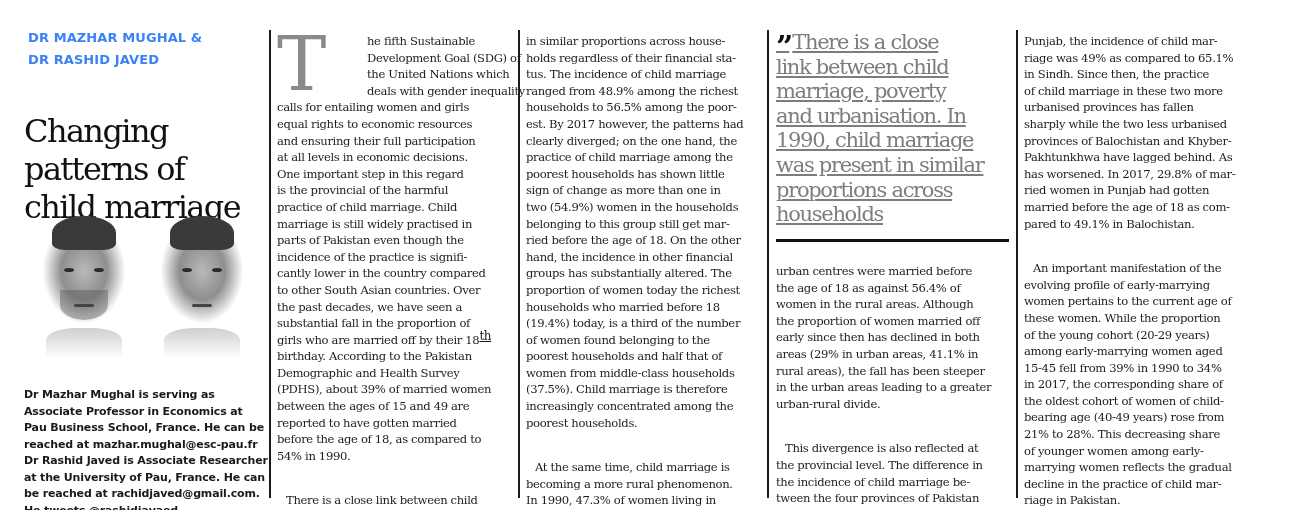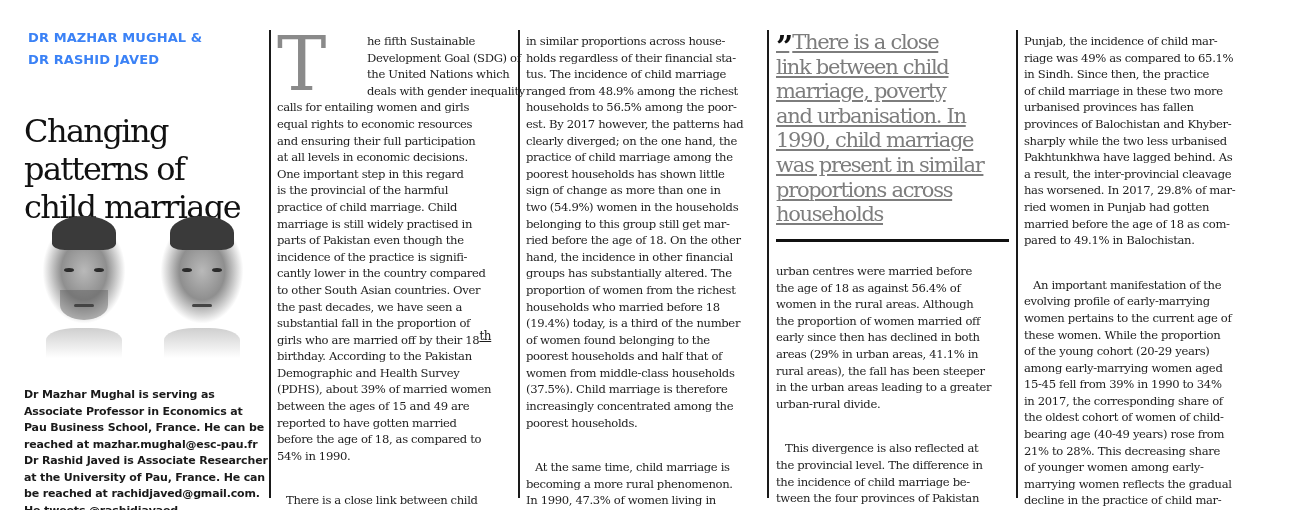--- a/index.html
+++ b/index.html
@@ -161,21 +161,21 @@
   <span class="ln">est. By 2017 however, the patterns had</span>
   <span class="ln">clearly diverged; on the one hand, the</span>
   <span class="ln">practice of child marriage among the</span>
   <span class="ln">poorest households has shown little</span>
   <span class="ln">sign of change as more than one in</span>
   <span class="ln">two (54.9%) women in the households</span>
   <span class="ln">belonging to this group still get mar-</span>
   <span class="ln">ried before the age of 18. On the other</span>
   <span class="ln">hand, the incidence in other financial</span>
   <span class="ln">groups has substantially altered. The</span>
-  <span class="ln">proportion of women from the richest</span>
+  <span class="ln">proportion of women today the richest</span>
   <span class="ln">households who married before 18</span>
   <span class="ln">(19.4%) today, is a third of the number</span>
   <span class="ln">of women found belonging to the</span>
   <span class="ln">poorest households and half that of</span>
   <span class="ln">women from middle-class households</span>
   <span class="ln">(37.5%). Child marriage is therefore</span>
   <span class="ln">increasingly concentrated among the</span>
   <span class="ln">poorest households.</span>
   <span class="ln ind">At the same time, child marriage is</span>
   <span class="ln">becoming a more rural phenomenon.</span>
@@ -212,24 +212,23 @@
   <span class="ln">tween the four provinces of Pakistan</span>
   <span class="ln">was already substantial in 1990. In</span>
 </div>
 
 <div class="col body-col col5">
   <span class="ln">Punjab, the incidence of child mar-</span>
   <span class="ln">riage was 49% as compared to 65.1%</span>
   <span class="ln">in Sindh. Since then, the practice</span>
   <span class="ln">of child marriage in these two more</span>
   <span class="ln">urbanised provinces has fallen</span>
+  <span class="ln">sharply while the two less urbanised</span>
   <span class="ln">provinces of Balochistan and Khyber-</span>
-  <span class="ln">sharply while the two less urbanised</span>
   <span class="ln">Pakhtunkhwa have lagged behind. As</span>
-  <span class="ln">a result, the inter-provincial cleavage</span>
   <span class="ln">has worsened. In 2017, 29.8% of mar-</span>
   <span class="ln">ried women in Punjab had gotten</span>
   <span class="ln">married before the age of 18 as com-</span>
   <span class="ln">pared to 49.1% in Balochistan.</span>
   <span class="ln ind">An important manifestation of the</span>
   <span class="ln">evolving profile of early-marrying</span>
   <span class="ln">women pertains to the current age of</span>
   <span class="ln">these women. While the proportion</span>
   <span class="ln">of the young cohort (20-29 years)</span>
   <span class="ln">among early-marrying women aged</span>

